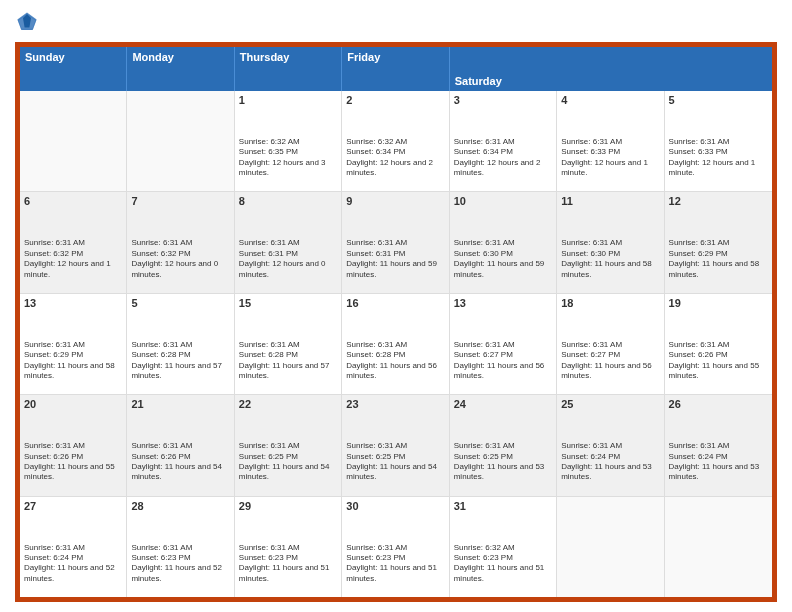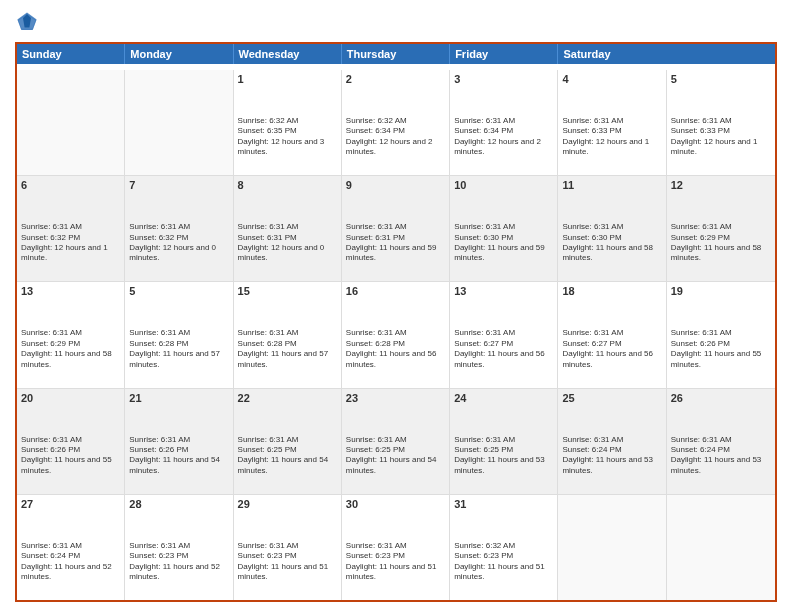--- a/index.html
+++ b/index.html
@@ -48,37 +48,36 @@
       font-weight: normal;
     }
     .location {
       font-size: 14px;
       color: #555;
     }
     .calendar {
       flex: 1;
       display: flex;
       flex-direction: column;
-      border: 2px solid #c2410c;
-      gap: 6px;
+      border: 5px solid #c2410c;
     }
     .cal-header {
       display: grid;
       grid-template-columns: repeat(7, 1fr);
       background: #2a6db5;
     }
     .cal-header-cell {
       color: #fff;
       font-size: 11px;
       font-weight: bold;
       padding: 4px 5px;
       text-align: left;
       border-right: 1px solid #4a8dd5;
     }
-    .cal-header-cell:last-child { border-right: none; }
+    .cal-header-cell:last-child { border-right: none; margin-top: 24px; }
     .cal-body {
       flex: 1;
       display: flex;
       flex-direction: column;
     }
     .cal-row {
       display: grid;
       grid-template-columns: repeat(7, 1fr);
       flex: 1;
       border-bottom: 1px solid #ddd;
@@ -129,21 +128,20 @@
     <div class="title-block">
       <div class="month-title"></div>
       <div class="location"></div>
     </div>
   </div>
 
   <div class="calendar">
     <div class="cal-header">
     <div class="cal-header-cell">Sunday</div>
         <div class="cal-header-cell">Monday</div>
-        <div class="cal-header-cell">Wednesday</div>
         <div class="cal-header-cell">Thursday</div>
         <div class="cal-header-cell">Friday</div>
         <div class="cal-header-cell">Saturday</div>
       </div>
     <div class="cal-body">
     <div class="cal-row">
           <div class="cal-cell empty"></div>
           <div class="cal-cell empty"></div>
           <div class="cal-cell">
             <span class="day-num">1</span>

